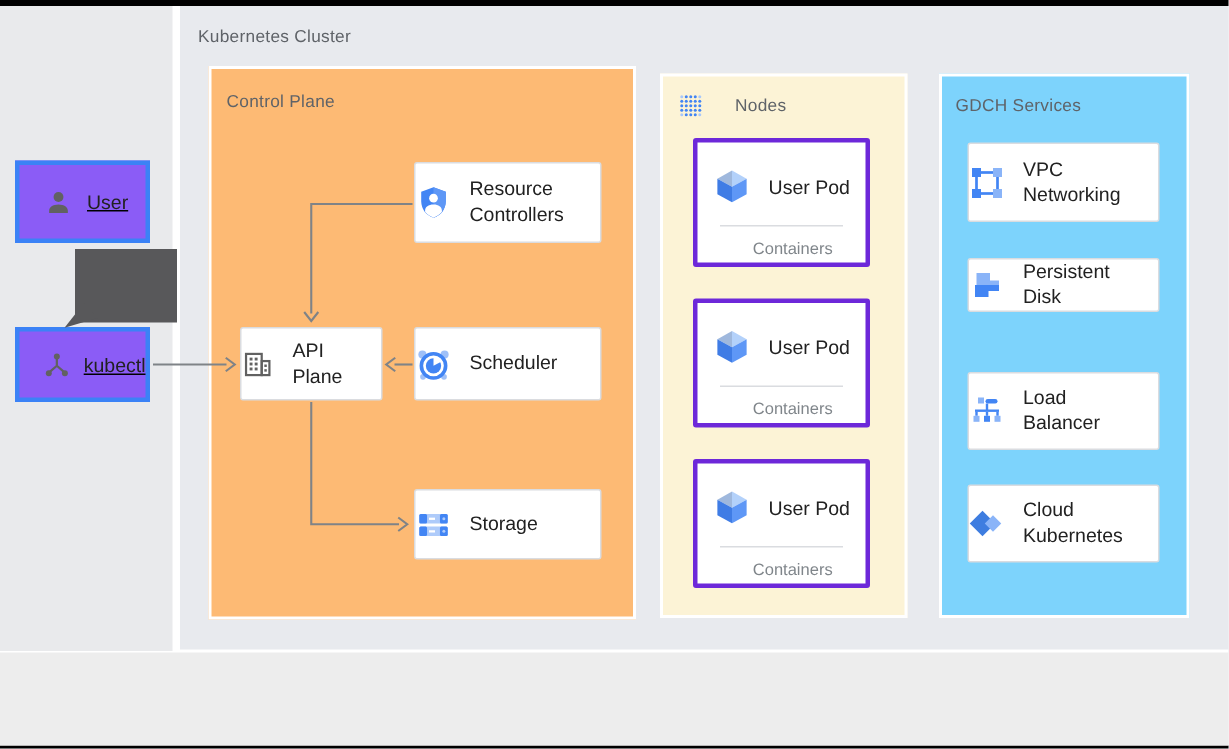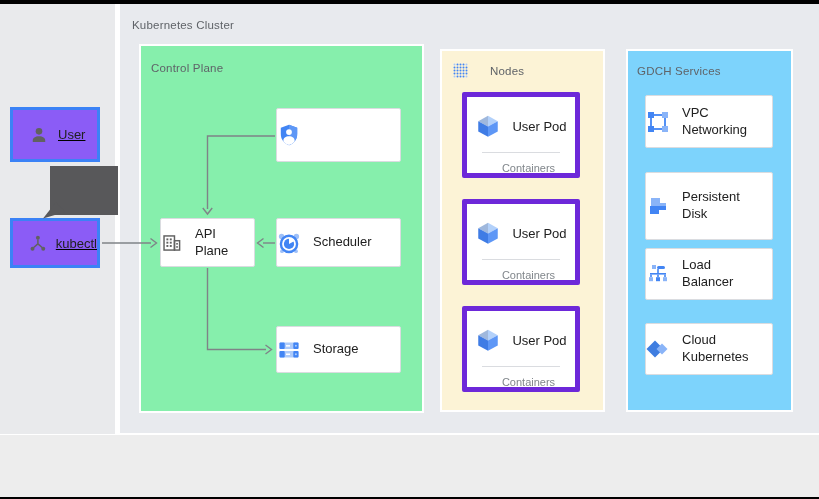--- a/index.html
+++ b/index.html
@@ -17,21 +17,21 @@
   #left-strip{left:0;top:4px;width:115px;height:430px;background:#e9eaec;}
   #footer-area{left:0;top:435px;width:819px;height:62px;background:#ededed;}
 
   
   #cluster{left:120px;top:4px;width:699px;height:429px;background:#e8eaee;}
   .panel-label{font-size:11.5px;color:#5f6368;letter-spacing:.2px;white-space:nowrap;}
   #cluster-label{left:132px;top:19px;}
 
   
   .panel{position:absolute;border:2px solid #ffffff;box-sizing:border-box;}
-  #control-plane{left:139px;top:44px;width:285px;height:369px;background:#86efac;}
+  #control-plane{left:139px;top:44px;width:285px;height:369px;background:#fdba74;}
   #nodes-panel{left:440px;top:49px;width:165px;height:363px;background:#fcf3d6;}
   #gdch-panel{left:626px;top:49px;width:167px;height:363px;background:#7dd3fc;}
 
   
   .card{
     position:absolute;background:#ffffff;border:1px solid #dadce0;border-radius:2px;
     box-sizing:border-box;display:flex;align-items:center;justify-content:flex-start;gap:12px;
   }
   .card-label{font-size:13px;color:#212121;line-height:1.3;}
   .w70{max-width:70px;}
@@ -40,32 +40,32 @@
   
   #card-resource-controllers{left:135px;top:62px;width:125px;height:54px;}
   #card-api-server{left:19px;top:172px;width:95px;height:49px;}
   #card-scheduler{left:135px;top:172px;width:125px;height:49px;}
   #card-storage{left:135px;top:280px;width:125px;height:47px;}
 
   
   .nodes-header{position:absolute;left:11px;top:12px;display:flex;align-items:center;gap:22px;}
   .pod-card{
     position:absolute;left:20px;width:118px;height:86px;background:#fff;
-    border:5px solid #6d28d9;border-radius:2px;box-sizing:border-box;
+    border:3px solid #6d28d9;border-radius:2px;box-sizing:border-box;
   }
   #pod-0{top:41px;} #pod-1{top:148px;} #pod-2{top:255px;}
   .pod-top{display:flex;align-items:center;justify-content:center;gap:11px;height:52px;margin-top:3px;}
   .pod-title{font-size:13px;color:#212121;white-space:nowrap;}
   .pod-divider{height:1px;background:#dadce0;margin:0 15px;}
   .pod-sub{text-align:center;font-size:11px;color:#80868b;margin-top:9px;padding-left:15px;}
 
   
   .gdch-card{left:17px;width:128px;}
   #card-vpc{top:44px;height:53px;}
-  #card-disk{top:121px;height:68px;}
+  #card-disk{top:121px;height:36px;}
   #card-lb{top:197px;height:52px;}
   #card-ops{top:272px;height:52px;}
   #gdch-label{left:9px;top:14px;position:absolute;}
   #control-plane-label{left:10px;top:16px;position:absolute;}
 
   
   .actor-box{
     position:absolute;left:10px;width:90px;background:#8b5cf6;border:3px solid #3b82f6;
     box-sizing:border-box;display:flex;align-items:center;gap:8px;padding-left:15px;text-decoration:underline;
   }
@@ -91,20 +91,21 @@
 <div class="panel" id="control-plane">
   <div class="panel-label" id="control-plane-label">Control Plane</div>
 
   <div class="card" id="card-resource-controllers">
     <svg width="24" height="24" viewBox="0 0 24 24">
       <path d="M12 1.8 L20.2 4.8 V11 C20.2 16.6 16.8 20.6 12 22.2 C7.2 20.6 3.8 16.6 3.8 11 V4.8 Z" fill="#4285f4"></path>
       <path d="M12 1.8 L20.2 4.8 V11 C20.2 16.6 16.8 20.6 12 22.2 Z" fill="#5e97f6"></path>
       <circle cx="12" cy="9.1" r="2.9" fill="#ffffff"></circle>
       <path d="M12 13.3 c-3.4 0 -5.6 1.7 -5.6 4 v1.1 c1.5 1.7 3.4 2.9 5.6 3.7 c2.2 -0.8 4.1 -2 5.6 -3.7 v-1.1 c0 -2.3 -2.2 -4 -5.6 -4 Z" fill="#ffffff"></path>
     </svg>
+    <div class="card-label w70">Resource Controllers</div>
   </div>
 
   <div class="card" id="card-api-server">
     <svg width="22" height="22" viewBox="0 0 24 24">
       <rect x="3.3" y="4.3" width="11.4" height="15.4" fill="none" stroke="#616161" stroke-width="1.6"></rect>
       <g fill="#616161">
         <rect x="5.9" y="7" width="2.1" height="2.1"></rect>
           <rect x="9.6" y="7" width="2.1" height="2.1"></rect>
         <rect x="5.9" y="10.6" width="2.1" height="2.1"></rect>
           <rect x="9.6" y="10.6" width="2.1" height="2.1"></rect>

